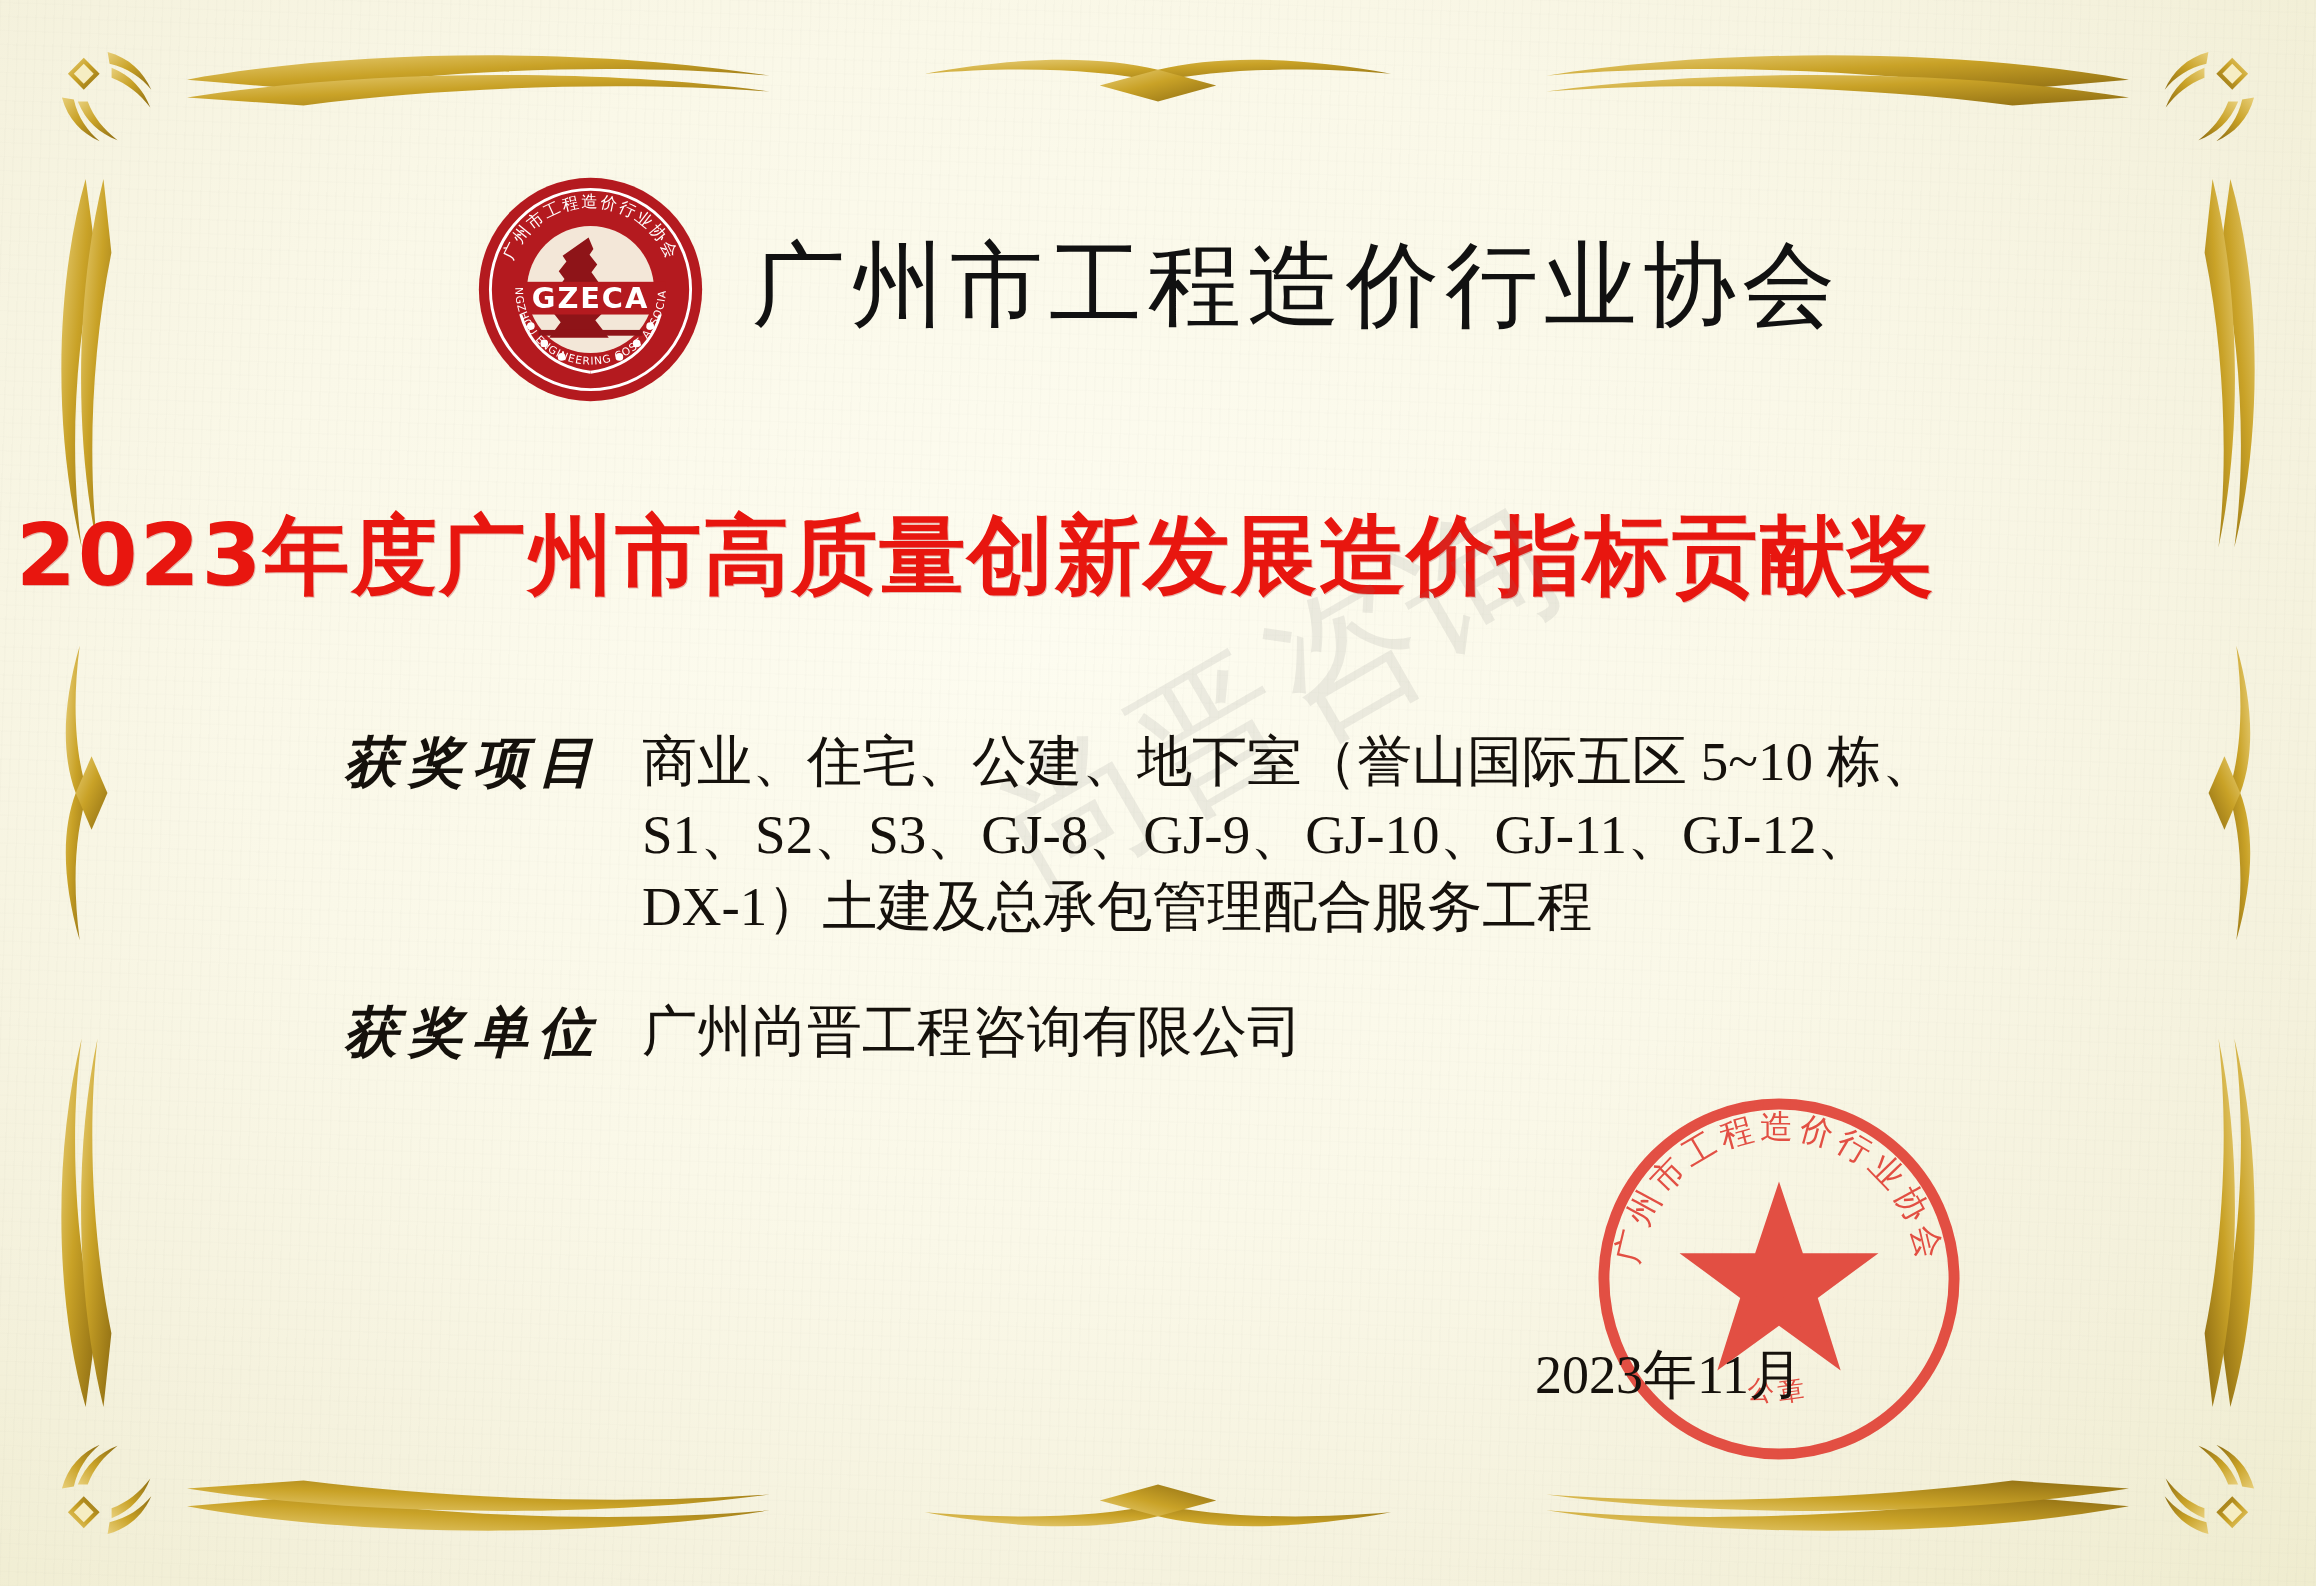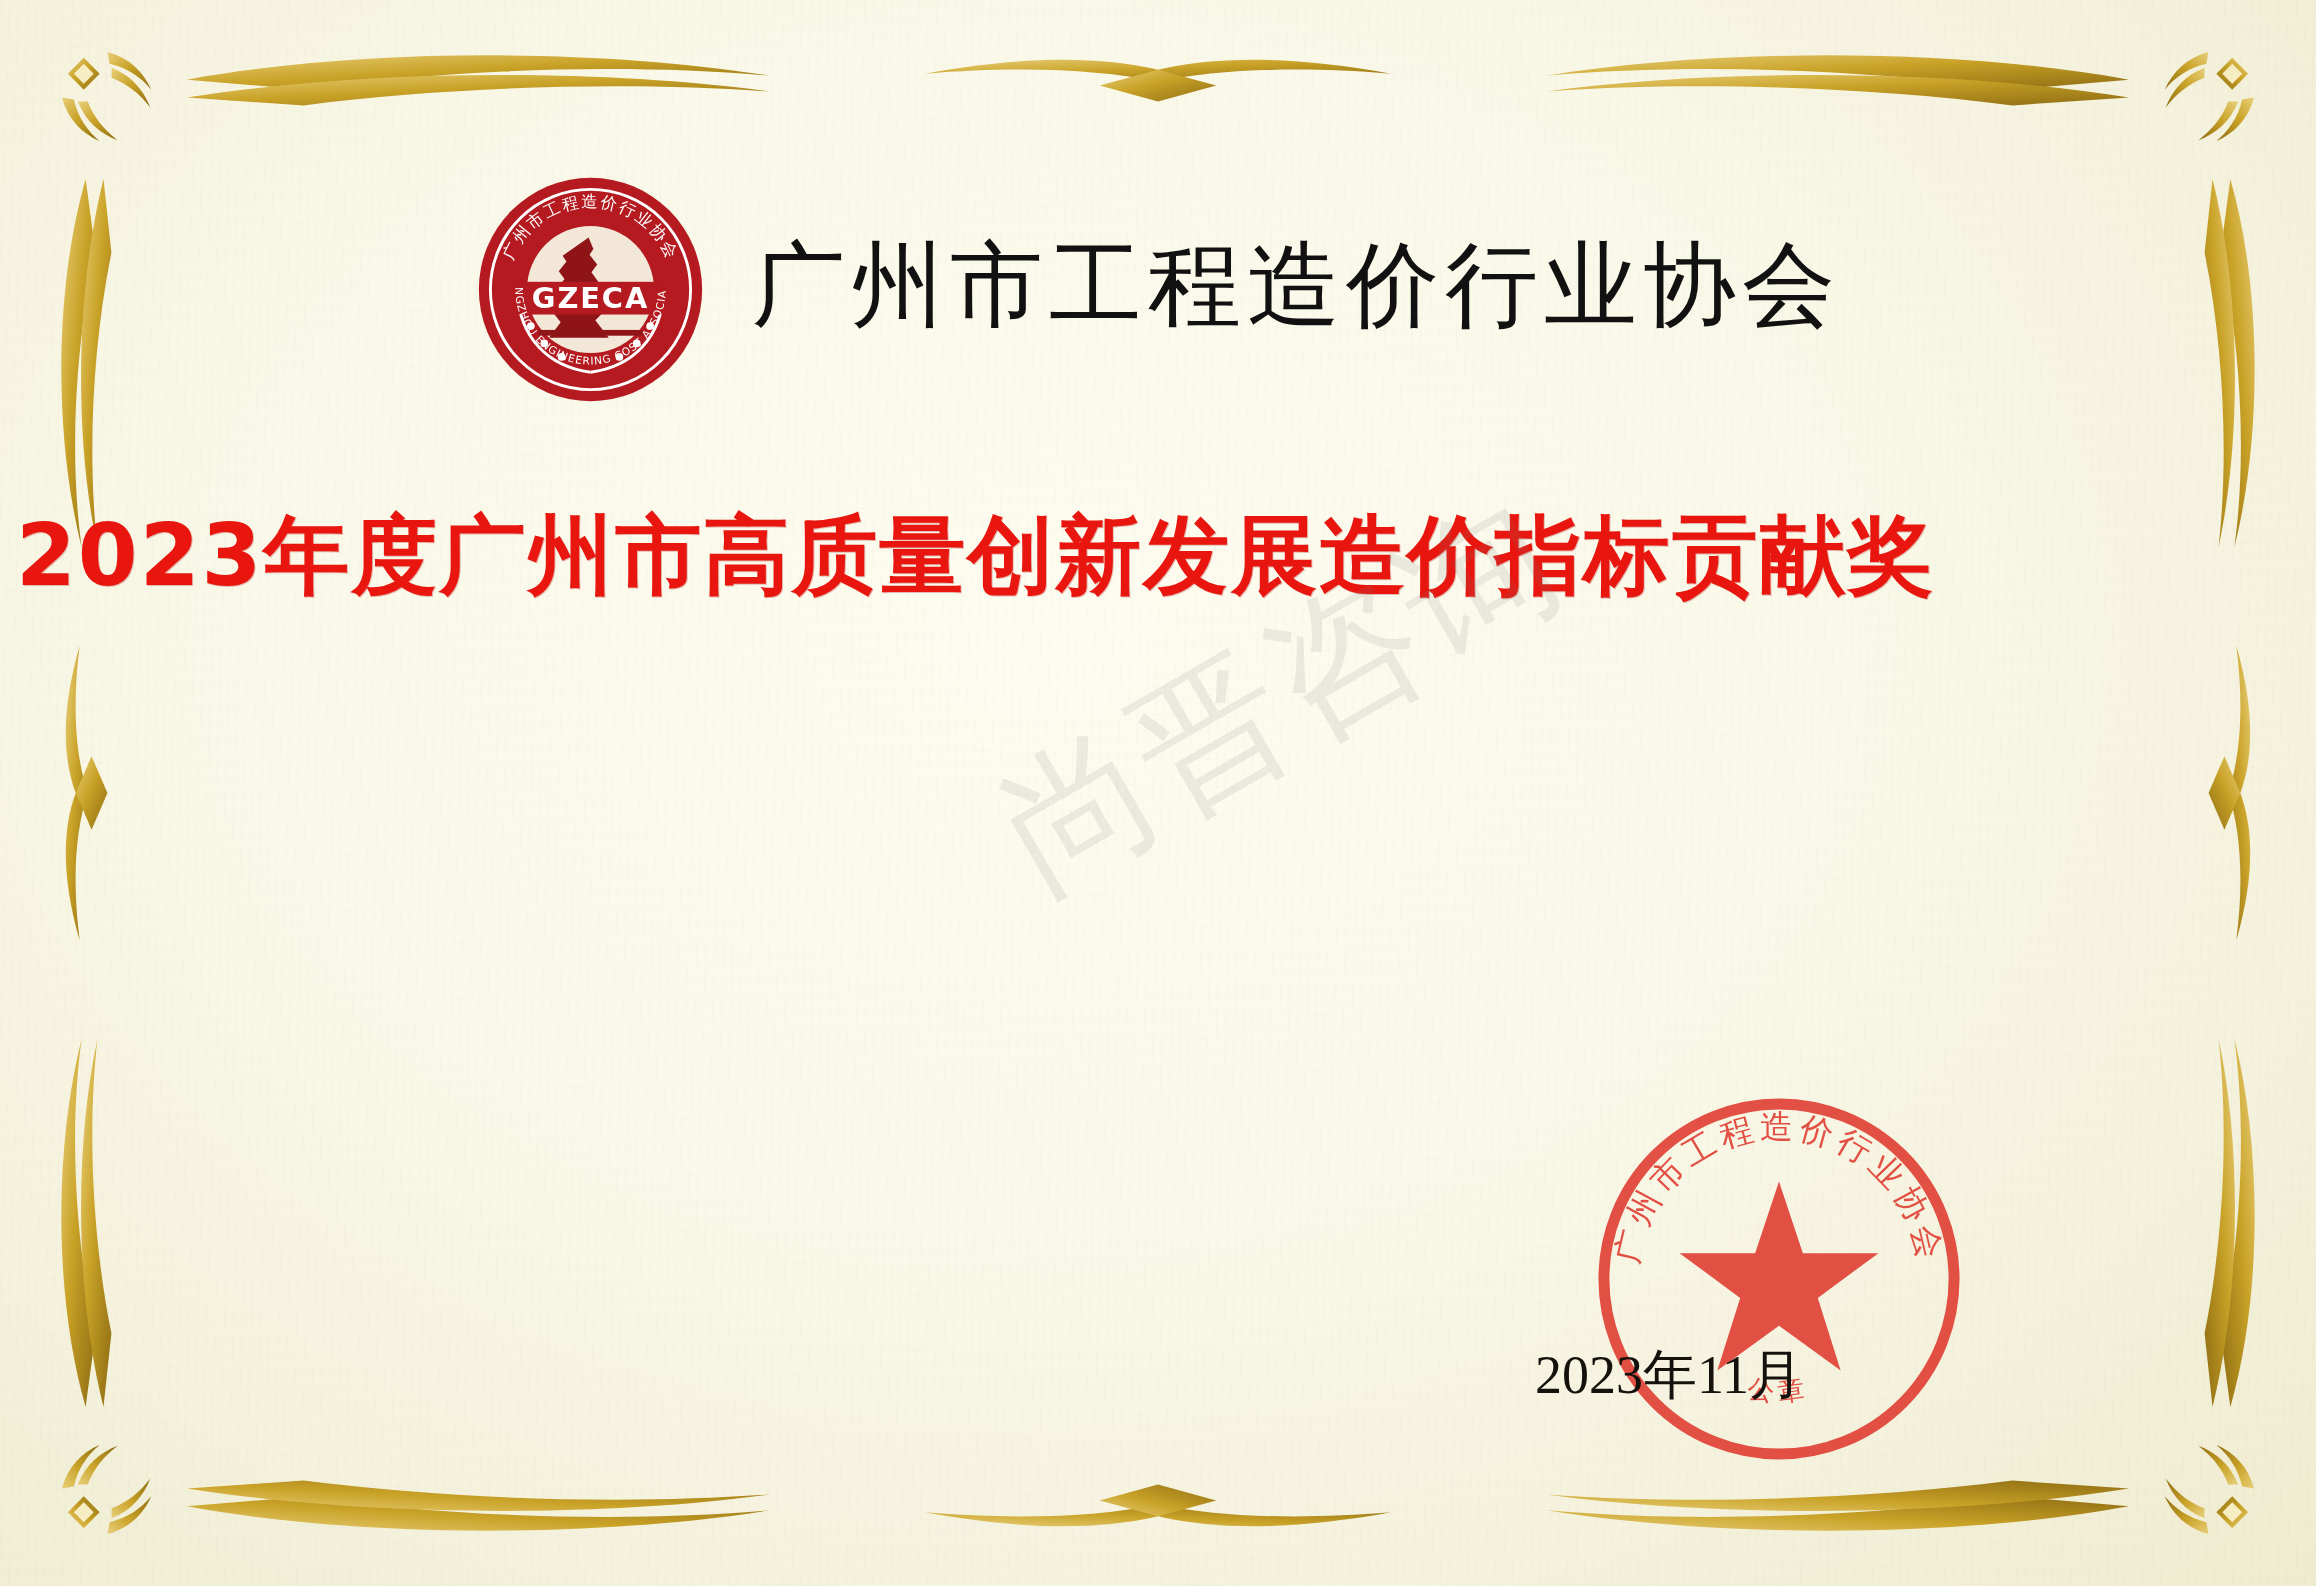--- a/index.html
+++ b/index.html
@@ -362,20 +362,38 @@
       </svg>
     </div>
 
     <div id="org-name">广州市工程造价行业协会</div>
   </div>
 
   <div id="award-title">2023年度广州市高质量创新发展造价指标贡献奖</div>
 
   <div id="watermark">尚晋咨询</div>
 
+  <div id="body-block">
+
+    <div class="field-row" id="project-row">
+      <div class="field-label">获奖项目</div>
+      <div class="field-value">
+        <span class="line">商业、住宅、公建、地下室（誉山国际五区 5~10 栋、</span>
+        <span class="line">S1、S2、S3、GJ-8、GJ-9、GJ-10、GJ-11、GJ-12、</span>
+        <span class="line">DX-1）土建及总承包管理配合服务工程</span>
+      </div>
+    </div>
+
+    <div class="field-row" id="recipient-row">
+      <div class="field-label">获奖单位</div>
+      <div class="field-value">
+        <span class="line">广州尚晋工程咨询有限公司</span>
+      </div>
+    </div>
+  </div>
 
   <div id="date-stamp-area">
 
     <div id="official-stamp">
       <svg viewBox="0 0 380 380">
         <circle cx="190" cy="190" r="176" fill="none" stroke="#e0392e" stroke-width="11"></circle>
         <g fill="#e0392e">
           <path d="M190 92 l24 72 76 0 -61 45 23 73 -62-45 -62 45 23-73 -61-45 76 0 Z"></path>
         </g>
         <defs>

